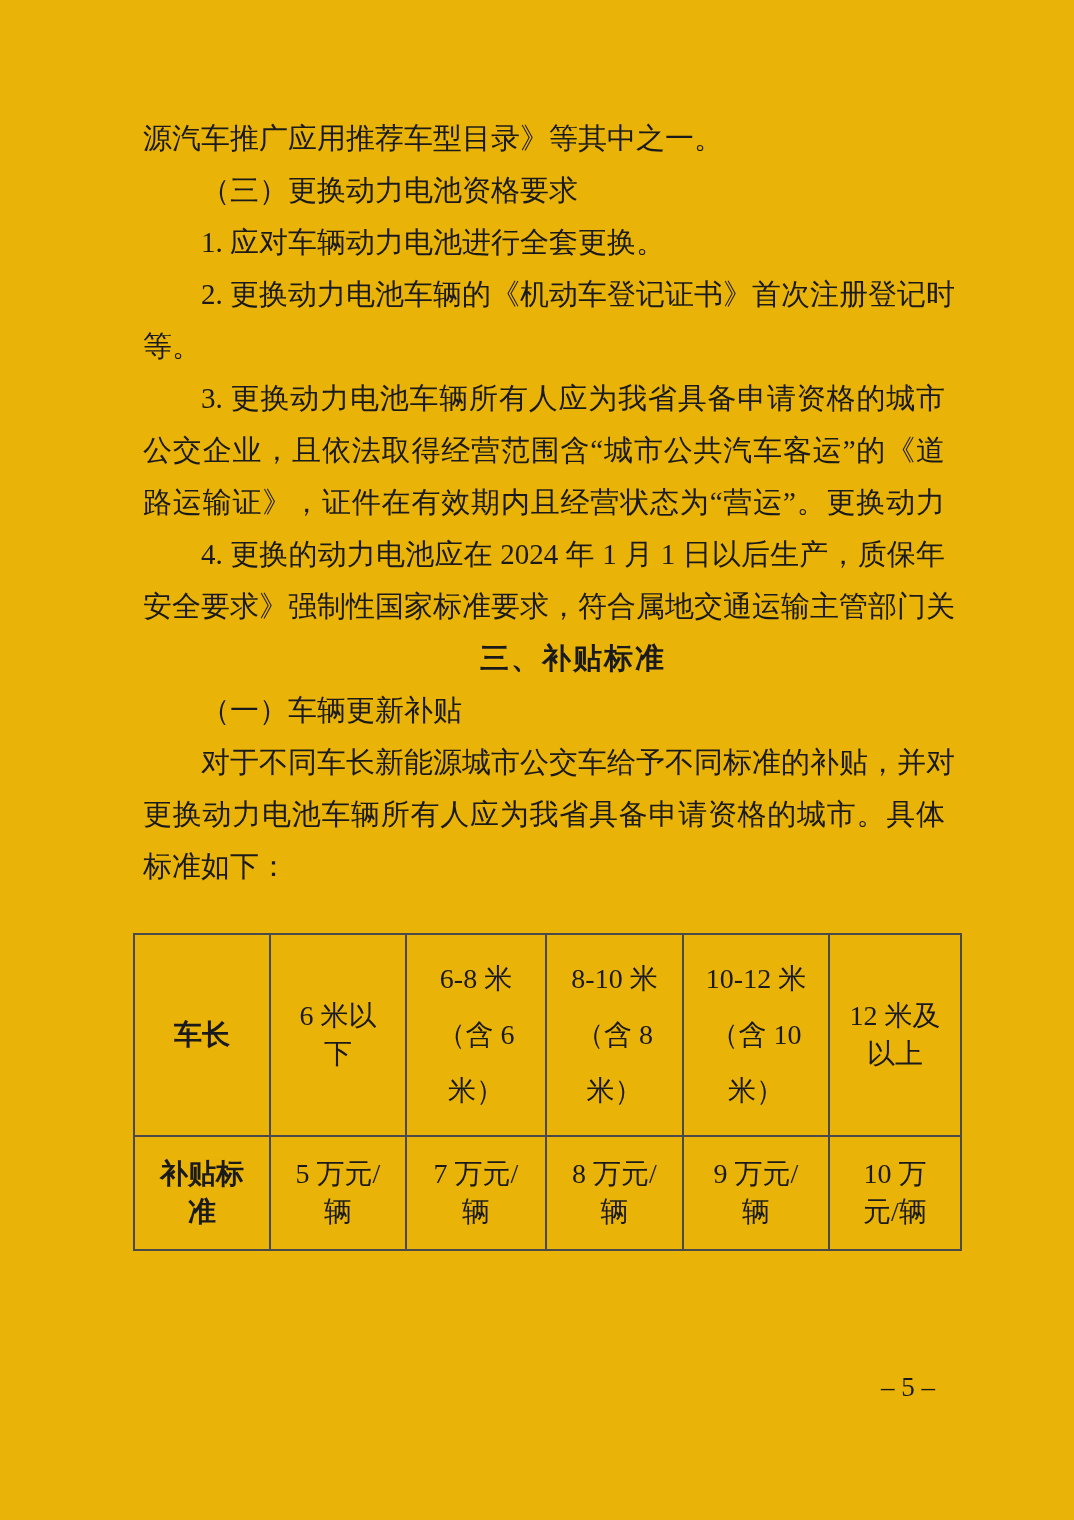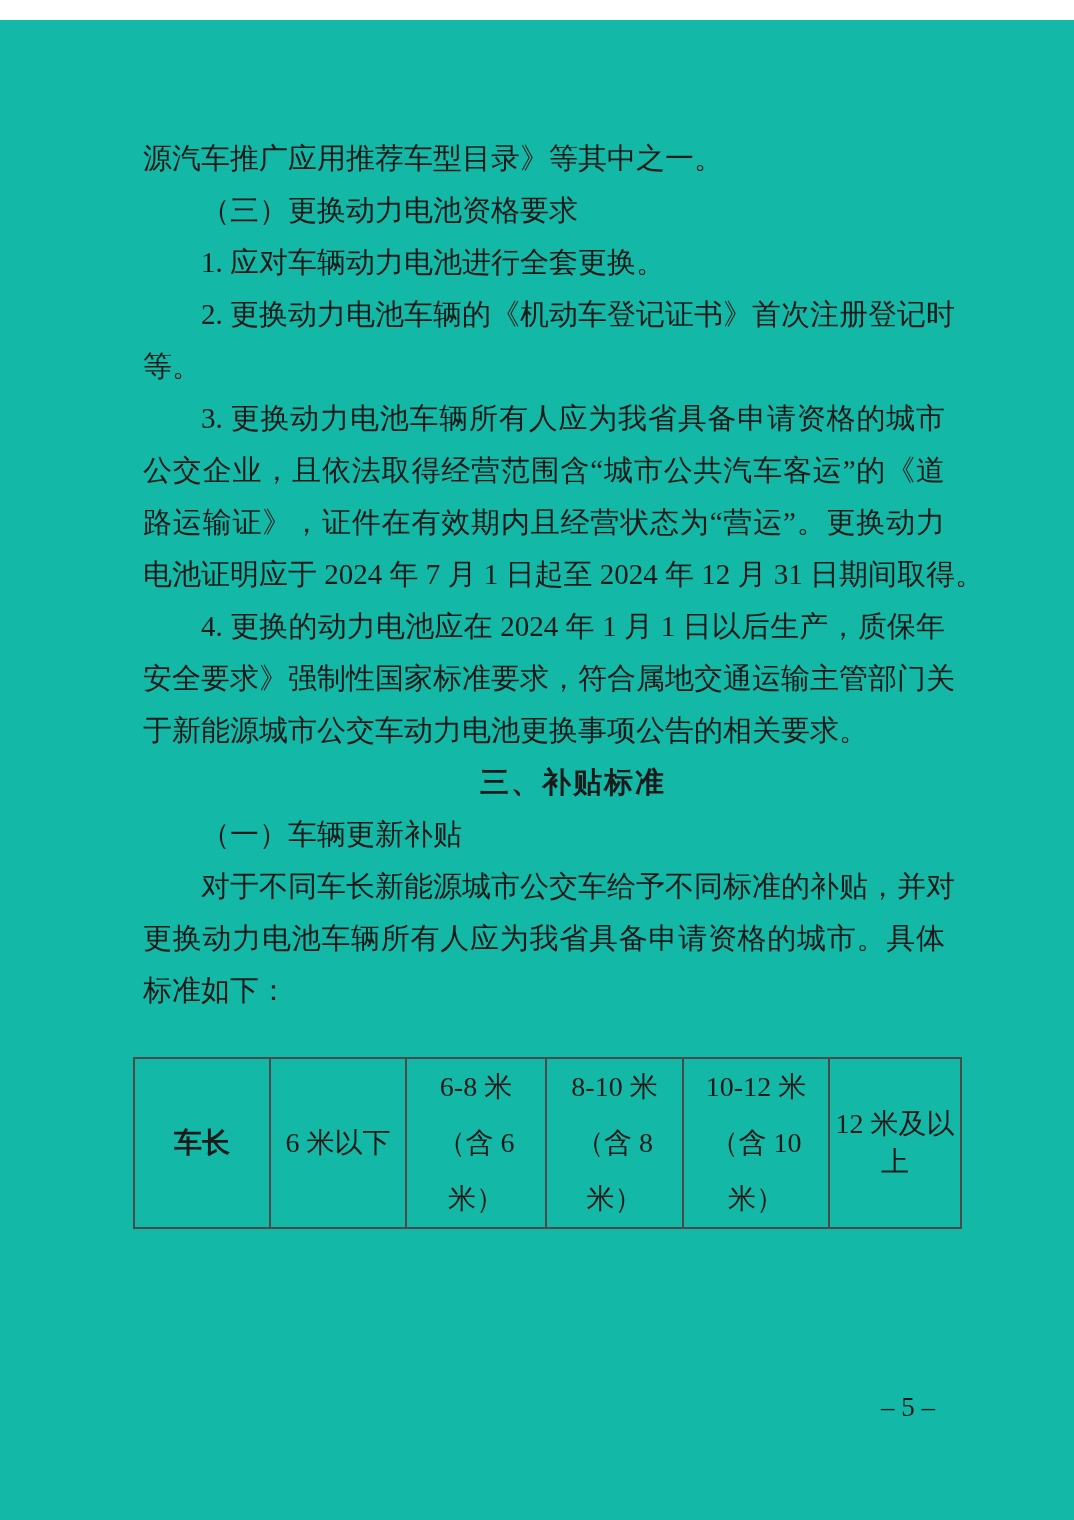--- a/index.html
+++ b/index.html
@@ -8,22 +8,21 @@
     height: 1520px;
     position: relative;
     background: #ffffff;
     font-family: "Liberation Serif", "DejaVu Serif", serif;
     color: #1a1a1a;
     overflow: hidden;
   }
   .page {
     position: absolute;
     inset: 0;
-    background: #14b8a6;
-    margin-top: 20px;
+    background: #eab308;
   }
   .content {
     position: absolute;
     left: 143px;
     top: 112px;
     width: 802px;
   }
   .line {
     font-size: 29px;
     line-height: 52px;
@@ -51,21 +50,21 @@
     table-layout: fixed;
     width: 827px;
     margin-left: -10px;
     margin-top: 41px;
   }
   table.subsidy td {
     border: 2px solid #4a4a4a;
     text-align: center;
     vertical-align: middle;
     font-size: 28px;
-    padding: 0;
+    padding: 16px;
   }
   table.subsidy tr { height: 114px; }
   table.subsidy td.lbl { font-weight: bold; }
   .cl { line-height: 56px; }
   .page-number {
     position: absolute;
     left: 856px;
     top: 1372px;
     width: 104px;
     text-align: center;
@@ -80,24 +79,22 @@
   <div class="content">
 
     <div class="line">源汽车推广应用推荐车型目录》等其中之一。</div>
     <div class="line indent kai">（三）更换动力电池资格要求</div>
     <div class="line indent">1. 应对车辆动力电池进行全套更换。</div>
     <div class="line indent fill">2. 更换动力电池车辆的《机动车登记证书》首次注册登记时</div>
     <div class="line">等。</div>
     <div class="line indent fill">3. 更换动力电池车辆所有人应为我省具备申请资格的城市</div>
     <div class="line fill">公交企业，且依法取得经营范围含“城市公共汽车客运”的《道</div>
     <div class="line fill">路运输证》，证件在有效期内且经营状态为“营运”。更换动力</div>
-    <div class="line">电池证明应于 2024 年 7 月 1 日起至 2024 年 12 月 31 日期间取得。</div>
     <div class="line indent fill">4. 更换的动力电池应在 2024 年 1 月 1 日以后生产，质保年</div>
     <div class="line fill">安全要求》强制性国家标准要求，符合属地交通运输主管部门关</div>
-    <div class="line">于新能源城市公交车动力电池更换事项公告的相关要求。</div>
     <div class="line indent hei">三、补贴标准</div>
     <div class="line indent kai">（一）车辆更新补贴</div>
     <div class="line indent fill">对于不同车长新能源城市公交车给予不同标准的补贴，并对</div>
     <div class="line fill">更换动力电池车辆所有人应为我省具备申请资格的城市。具体</div>
     <div class="line">标准如下：</div>
 
     <table class="subsidy">
       <colgroup>
         <col style="width:136px">
         <col style="width:136px">
@@ -117,18 +114,26 @@
         <td>
           <div class="cl">8-10 米</div>
           <div class="cl">（含 8 米）</div>
         </td>
         <td>
           <div class="cl">10-12 米</div>
           <div class="cl">（含 10 米）</div>
         </td>
         <td>12 米及以上</td>
       </tr>
+      <tr>
+        <td class="lbl">补贴标准</td>
+        <td>5 万元/辆</td>
+        <td>7 万元/辆</td>
+        <td>8 万元/辆</td>
+        <td>9 万元/辆</td>
+        <td>10 万元/辆</td>
+      </tr>
     </tbody>
       </table>
   </div>
 
   <div class="page-number">– 5 –</div>
 </div>
 
 </body></html>

